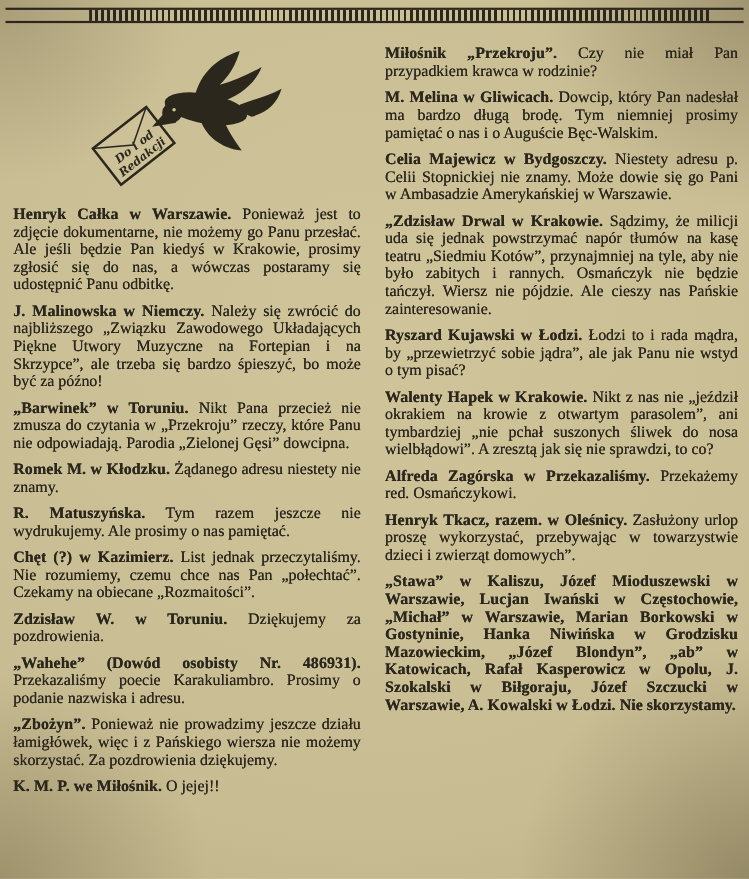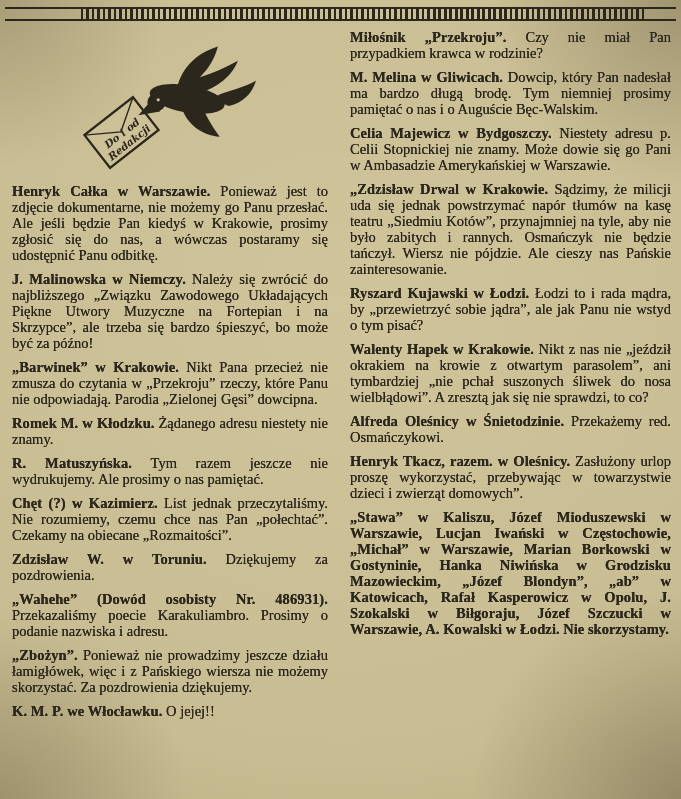--- a/index.html
+++ b/index.html
@@ -43,21 +43,21 @@
     margin: 10px auto 8px auto;
     display: block;
   }
   p.reply {
     margin: 8px 0 0 0;
     font-size: 14.5px;
     line-height: 16px;
     text-align: justify;
     text-shadow: 0 0 0.5px currentColor;
   }
-  p.reply:first-child { margin-top: 0; }
+  p.reply:first-child { margin-top: 12px; }
   p.reply b { font-weight: 700; letter-spacing: .1px; }
   p.reply.bold-all, p.reply.bold-all span { font-weight: 700; }
   .env-label {
     font-family: "DejaVu Serif", serif;
     font-style: italic;
     font-weight: 700;
   }
 </style>
 </head>
 <body>
@@ -86,38 +86,38 @@
         <ellipse cx="124" cy="66" rx="42" ry="15" transform="rotate(10 124 66)" fill="#2b271d"></ellipse>
         <path d="M112,58 C116,34 132,16 158,8 C154,22 148,32 138,42 C152,38 166,32 180,24 C174,40 158,54 136,60 Z" fill="#2b271d"></path>
         <path d="M118,76 C124,94 140,106 160,108 C150,94 144,84 140,72 Z" fill="#2b271d"></path>
         <path d="M158,62 C172,56 186,54 200,46 C196,60 186,70 170,74 L156,68 Z" fill="#2b271d"></path>
         <circle cx="92" cy="67" r="1.8" fill="#cdc197"></circle>
       </g>
     </svg>
     <div>
         <p class="reply"><b>Henryk Całka w Warszawie.</b><span> Ponieważ jest to zdjęcie dokumentarne, nie możemy go Panu przesłać. Ale jeśli będzie Pan kiedyś w Krakowie, prosimy zgłosić się do nas, a wówczas postaramy się udostępnić Panu odbitkę.</span></p>
         <p class="reply"><b>J. Malinowska w Niemczy.</b><span> Należy się zwrócić do najbliższego „Związku Zawodowego Układających Piękne Utwory Muzyczne na Fortepian i na Skrzypce”, ale trzeba się bardzo śpieszyć, bo może być za późno!</span></p>
-        <p class="reply"><b>„Barwinek” w Krakowie.</b><span> Nikt Pana przecież nie zmusza do czytania w „Przekroju” rzeczy, które Panu nie odpowiadają. Parodia „Zielonej Gęsi” dowcipna.</span></p>
+        <p class="reply"><b>„Barwinek” w Toruniu.</b><span> Nikt Pana przecież nie zmusza do czytania w „Przekroju” rzeczy, które Panu nie odpowiadają. Parodia „Zielonej Gęsi” dowcipna.</span></p>
         <p class="reply"><b>Romek M. w Kłodzku.</b><span> Żądanego adresu niestety nie znamy.</span></p>
         <p class="reply"><b>R. Matuszyńska.</b><span> Tym razem jeszcze nie wydrukujemy. Ale prosimy o nas pamiętać.</span></p>
         <p class="reply"><b>Chęt (?) w Kazimierz.</b><span> List jednak przeczytaliśmy. Nie rozumiemy, czemu chce nas Pan „połechtać”. Czekamy na obiecane „Rozmaitości”.</span></p>
         <p class="reply"><b>Zdzisław W. w Toruniu.</b><span> Dziękujemy za pozdrowienia.</span></p>
         <p class="reply"><b>„Wahehe” (Dowód osobisty Nr. 486931).</b><span> Przekazaliśmy poecie Karakuliambro. Prosimy o podanie nazwiska i adresu.</span></p>
         <p class="reply"><b>„Zbożyn”.</b><span> Ponieważ nie prowadzimy jeszcze działu łamigłówek, więc i z Pańskiego wiersza nie możemy skorzystać. Za pozdrowienia dziękujemy.</span></p>
-        <p class="reply"><b>K. M. P. we Włocławku.</b><span> O jejej!!</span></p>
+        <p class="reply"><b>K. M. P. we Miłośnik.</b><span> O jejej!!</span></p>
       </div>
   </div>
 
   <div class="col right">
     <div>
         <p class="reply"><b>Miłośnik „Przekroju”.</b><span> Czy nie miał Pan przypadkiem krawca w rodzinie?</span></p>
         <p class="reply"><b>M. Melina w Gliwicach.</b><span> Dowcip, który Pan nadesłał ma bardzo długą brodę. Tym niemniej prosimy pamiętać o nas i o Auguście Bęc-Walskim.</span></p>
         <p class="reply"><b>Celia Majewicz w Bydgoszczy.</b><span> Niestety adresu p. Celii Stopnickiej nie znamy. Może dowie się go Pani w Ambasadzie Amerykańskiej w Warszawie.</span></p>
         <p class="reply"><b>„Zdzisław Drwal w Krakowie.</b><span> Sądzimy, że milicji uda się jednak powstrzymać napór tłumów na kasę teatru „Siedmiu Kotów”, przynajmniej na tyle, aby nie było zabitych i rannych. Osmańczyk nie będzie tańczył. Wiersz nie pójdzie. Ale cieszy nas Pańskie zainteresowanie.</span></p>
         <p class="reply"><b>Ryszard Kujawski w Łodzi.</b><span> Łodzi to i rada mądra, by „przewietrzyć sobie jądra”, ale jak Panu nie wstyd o tym pisać?</span></p>
         <p class="reply"><b>Walenty Hapek w Krakowie.</b><span> Nikt z nas nie „jeździł okrakiem na krowie z otwartym parasolem”, ani tymbardziej „nie pchał suszonych śliwek do nosa wielbłądowi”. A zresztą jak się nie sprawdzi, to co?</span></p>
-        <p class="reply"><b>Alfreda Oleśnicy w Śnietodzinie.</b><span> Przekażemy red. Osmańczykowi.</span></p>
+        <p class="reply"><b>Alfreda Zagórska w Przekazaliśmy.</b><span> Przekażemy red. Osmańczykowi.</span></p>
         <p class="reply"><b>Henryk Tkacz, razem. w Oleśnicy.</b><span> Zasłużony urlop proszę wykorzystać, przebywając w towarzystwie dzieci i zwierząt domowych”.</span></p>
         <p class="reply bold-all"><b>„Stawa” w Kaliszu, Józef Mioduszewski w Warszawie, Lucjan Iwański w Częstochowie, „Michał” w Warszawie, Marian Borkowski w Gostyninie, Hanka Niwińska w Grodzisku Mazowieckim, „Józef Blondyn”, „ab” w Katowicach, Rafał Kasperowicz w Opolu, J. Szokalski w Biłgoraju, Józef Szczucki w Warszawie, A. Kowalski w Łodzi.</b><span> Nie skorzystamy.</span></p>
       </div>
   </div>
 
 </div>
 
 </body></html>

